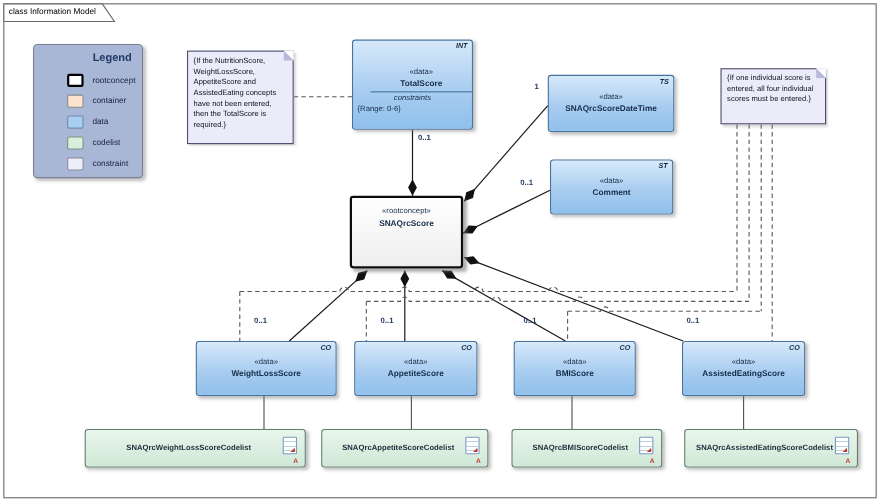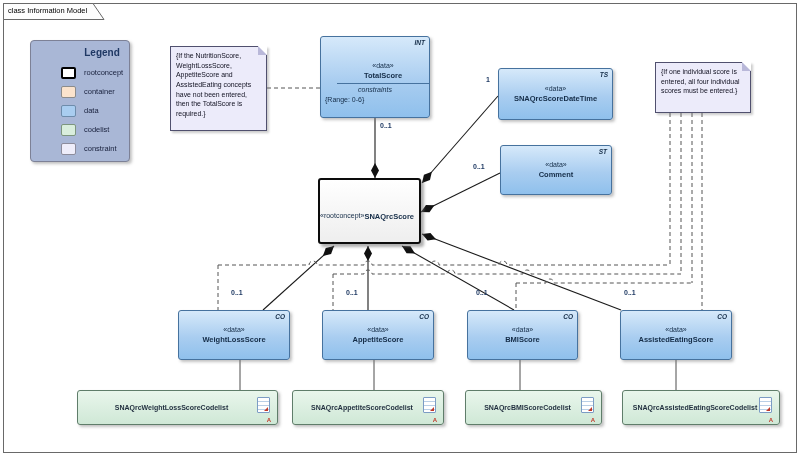--- a/index.html
+++ b/index.html
@@ -33,21 +33,21 @@
 
   
   .cls{background:linear-gradient(180deg,#d6e9fa 0%,#a9cdf0 55%,#8fc0ec 100%);
        border:1px solid #46729e;border-radius:3px;box-shadow:2px 2px 3px rgba(120,120,120,.45);
        display:flex;flex-direction:column;align-items:center;justify-content:center;text-align:center;}
   .tag{position:absolute;top:2px;right:4px;font-size:6.5px;font-style:italic;font-weight:600;color:#142c47;}
   .stereo{font-size:7px;color:#142c47;}
   .cname{font-size:7.5px;font-weight:bold;color:#142c47;margin-top:2px;}
 
   .root-box{background:linear-gradient(180deg,#ffffff,#eeeeee);border:2.5px solid #0c0c0c;border-radius:3px;
-       box-shadow:3px 3px 3px rgba(110,110,110,.55);display:flex;flex-direction:row;align-items:center;
+       box-shadow:3px 3px 3px rgba(110,110,110,.55);display:flex;flex-direction:column;align-items:center;
        justify-content:flex-start;padding-top:9px;text-align:center;}
 
   
   .comp-top{position:relative;height:43px;border-bottom:1px solid #46729e;
             display:flex;flex-direction:column;justify-content:flex-end;align-items:center;padding-bottom:3px;margin-left:16px;}
   .comp-bot{padding-top:2px;}
   .constr-label{font-size:7px;font-style:italic;text-align:center;color:#142c47;}
   .constr-val{font-size:7px;text-align:left;padding-left:4px;margin-top:3px;color:#142c47;}
 
   
@@ -167,21 +167,21 @@
     <div class="stereo">«data»</div>
     <div class="cname">SNAQrcScoreDateTime</div>
   </div>
 
   <div class="node cls" style="left:500px;top:145px;width:112px;height:50px;">
     <div class="tag">ST</div>
     <div class="stereo">«data»</div>
     <div class="cname">Comment</div>
   </div>
 
-  <div class="node cls" style="left:178px;top:310px;width:112px;height:50px;">
+  <div class="node cls" style="left:178px;top:310px;width:128px;height:50px;">
     <div class="tag">CO</div>
     <div class="stereo">«data»</div>
     <div class="cname">WeightLossScore</div>
   </div>
   <div class="node cls" style="left:322px;top:310px;width:112px;height:50px;">
     <div class="tag">CO</div>
     <div class="stereo">«data»</div>
     <div class="cname">AppetiteScore</div>
   </div>
   <div class="node cls" style="left:467px;top:310px;width:111px;height:50px;">

